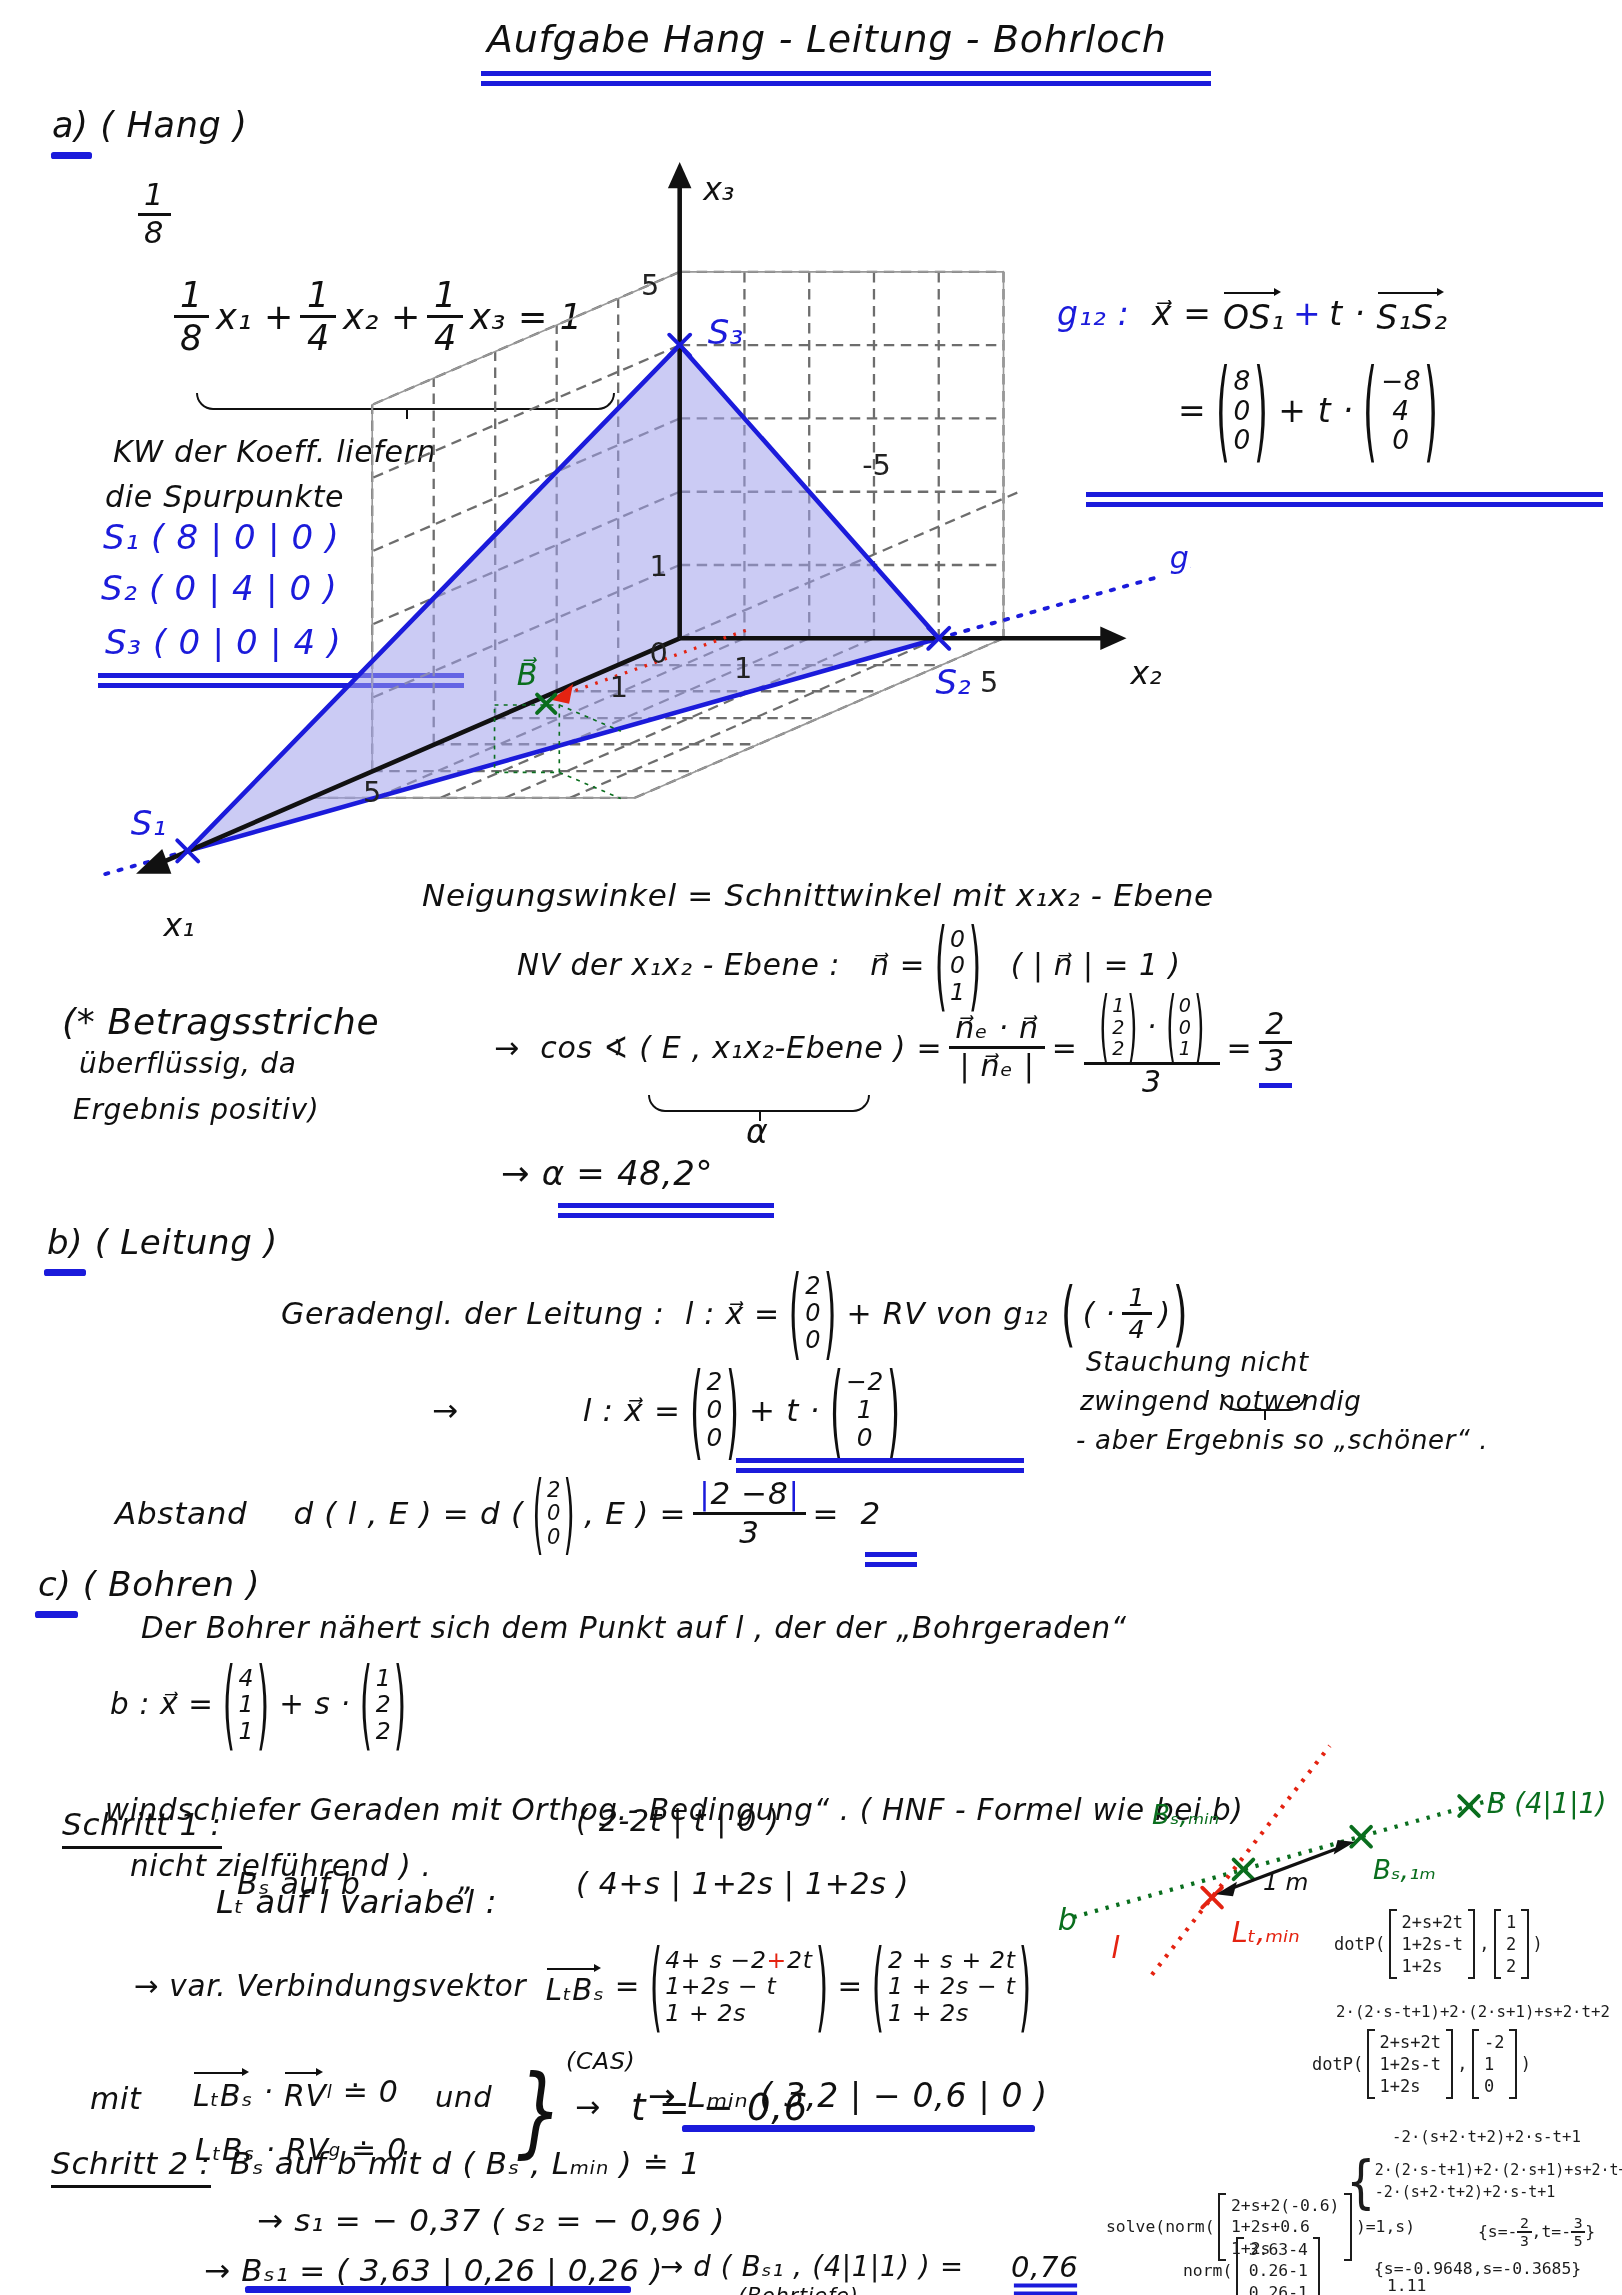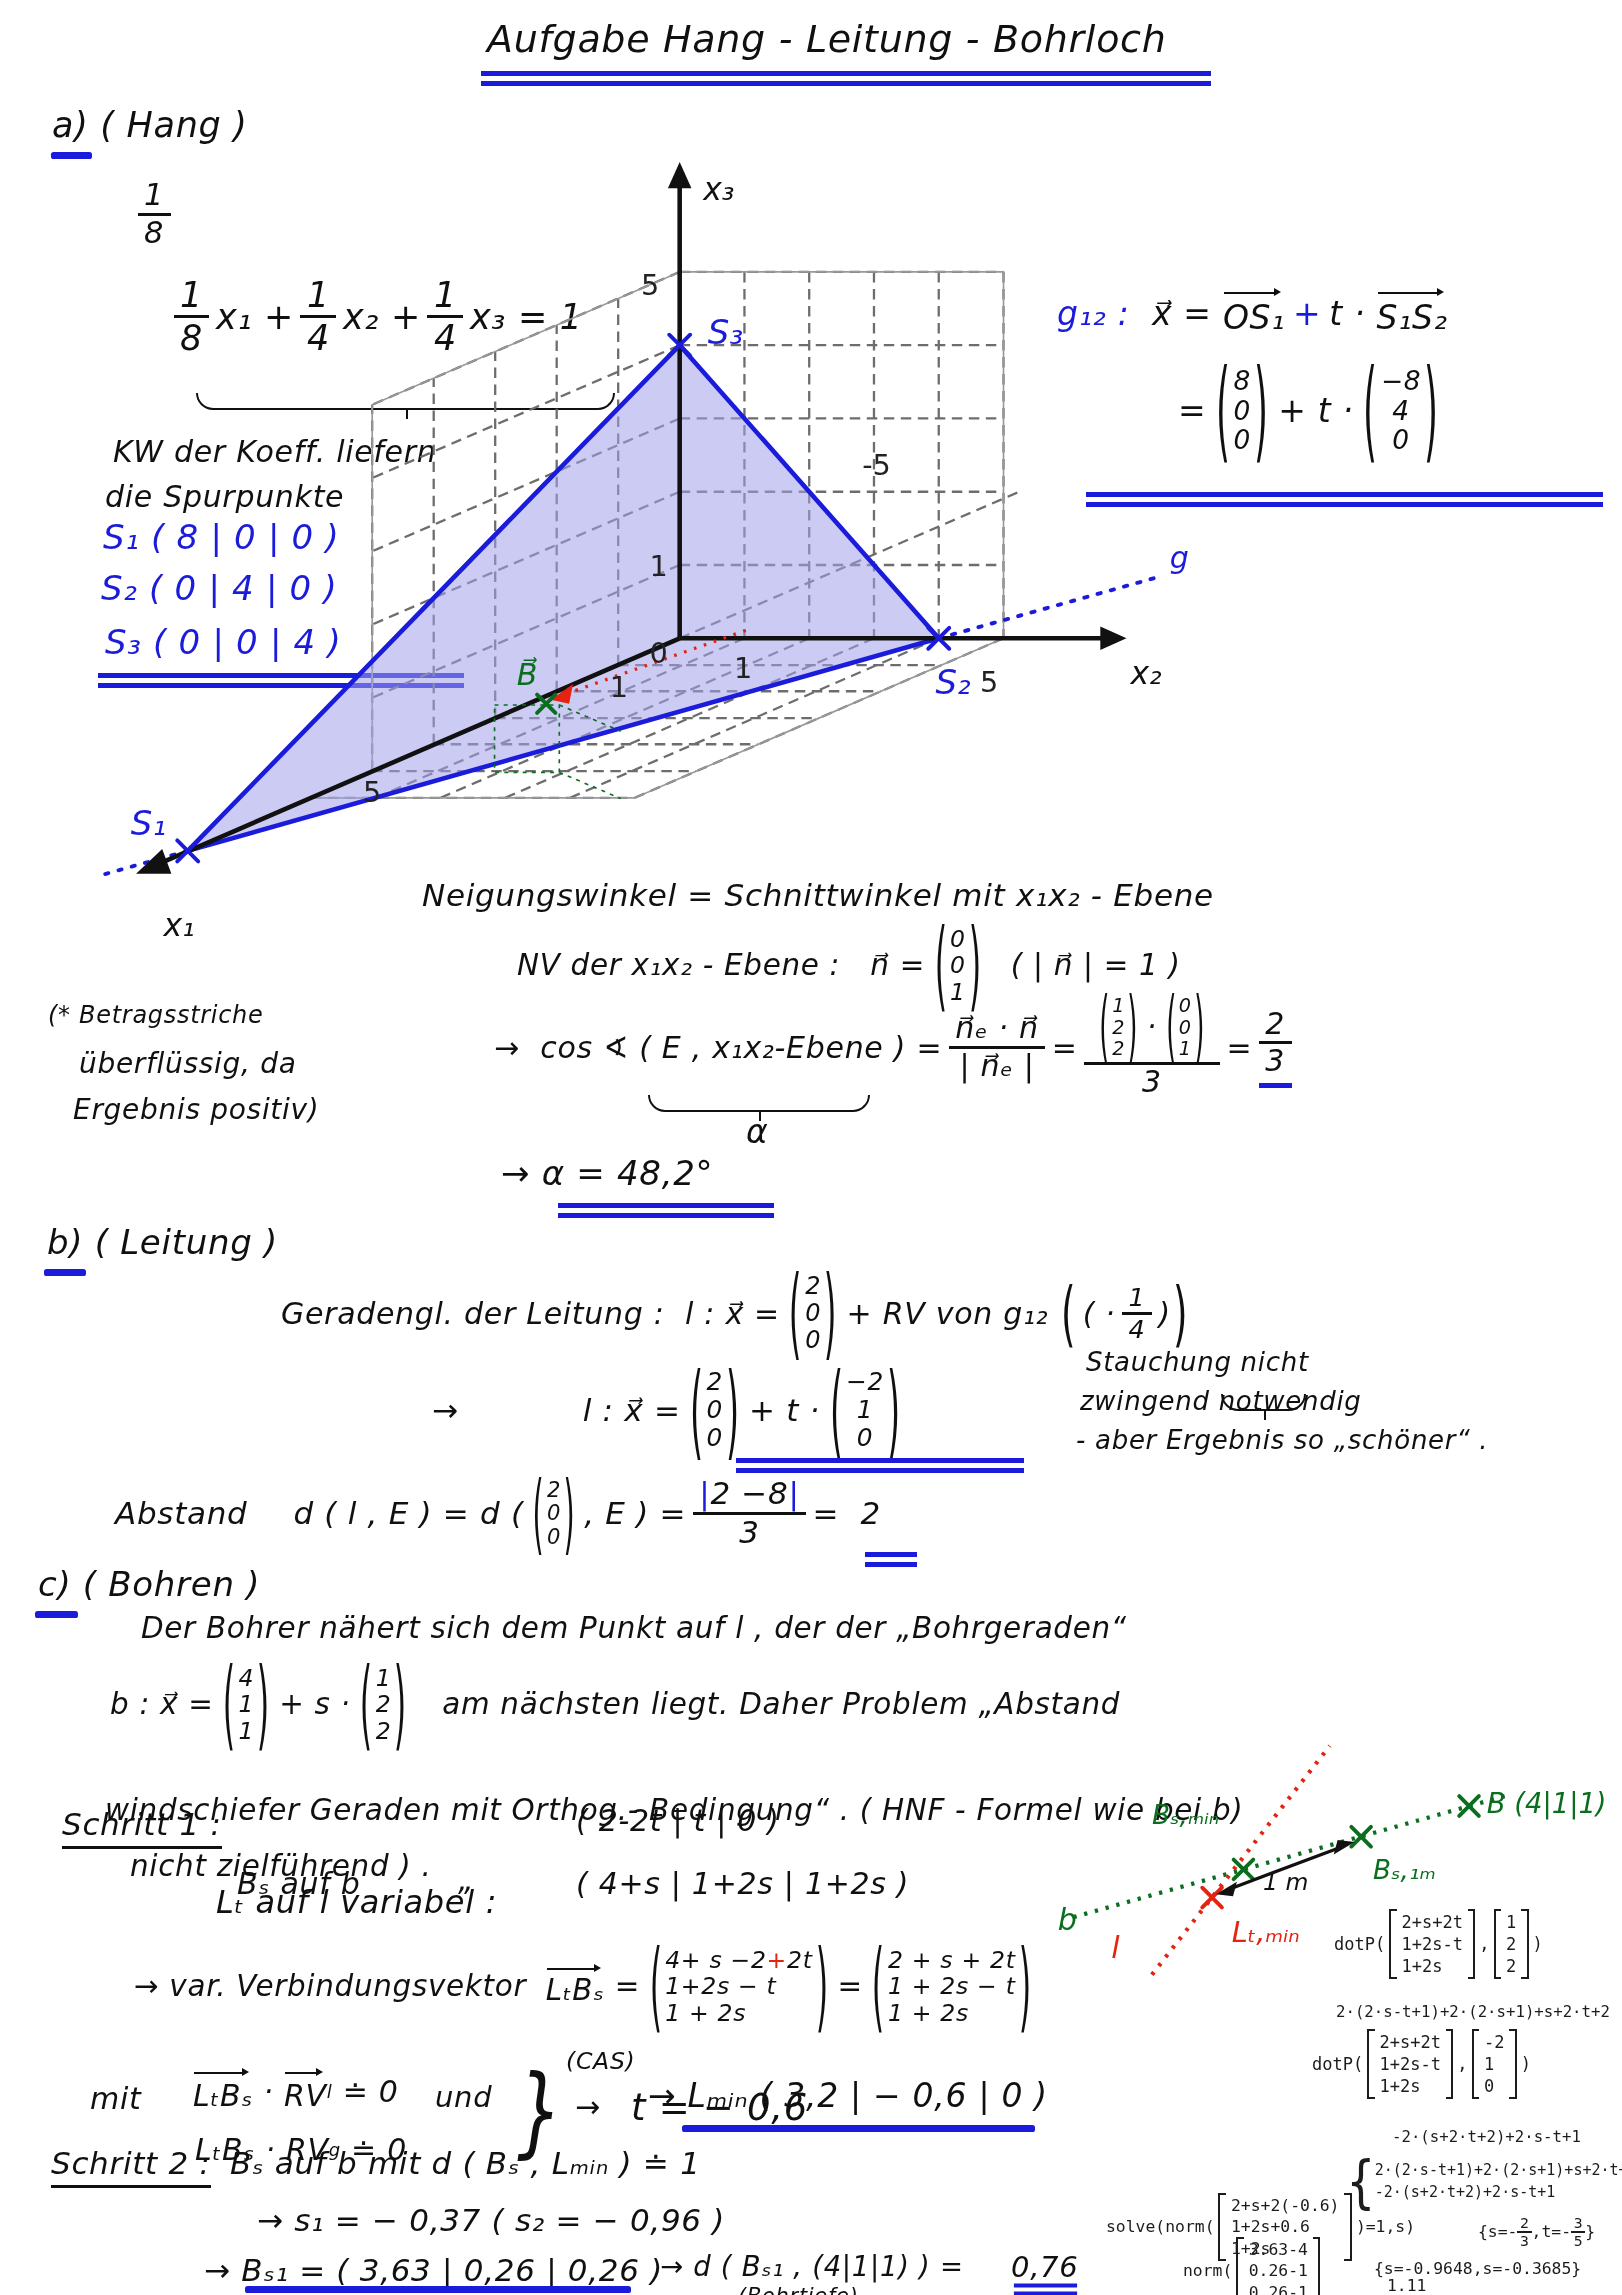--- a/index.html
+++ b/index.html
@@ -238,21 +238,21 @@
     <span class="col">
         <span>0</span>
         <span>0</span>
         <span>1</span>
       </span>
   <span class="par">)</span>
     </span>&nbsp;&nbsp;
   <span>( | n⃗ | = 1 )</span>
 </div>
 
-<div class="abs hw" style="left:48px;top:1001px;font-size:24px">(* Betragsstriche</div>
+<div class="abs hw" style="left:62px;top:1001px;font-size:36px">(* Betragsstriche</div>
 <div class="abs hw" style="left:79px;top:1047px;font-size:28px">überflüssig, da</div>
 <div class="abs hw" style="left:73px;top:1093px;font-size:28px">Ergebnis positiv)</div>
 
 <div class="abs hw row" style="left:494px;top:995px;font-size:30px">
   <span>→</span>&nbsp;&nbsp;
   <span>cos  ∢ ( E , x₁x₂-Ebene )</span>&nbsp;
   <span>=</span>
   <span class="frac">
     <span class="fn">n⃗ₑ · n⃗</span>
     <span>| n⃗ₑ |</span>
@@ -399,21 +399,20 @@
   <span class="cvec">
       <span class="par">(</span>
     <span class="col">
         <span>1</span>
         <span>2</span>
         <span>2</span>
       </span>
   <span class="par">)</span>
     </span>
   <span style="width:26px"></span>
-  <span>am  nächsten  liegt.  Daher  Problem  „Abstand</span>
 </div>
 <div class="abs hw" style="left:105px;top:1793px;font-size:29.4px">windschiefer  Geraden  mit  Orthog.- Bedingung“ . ( HNF - Formel  wie  bei  b)</div>
 <div class="abs hw" style="left:130px;top:1849px;font-size:29.4px">nicht  zielführend ) .</div>
 
 <svg class="abs" style="left:1047px;top:1721px" width="576" height="255" viewBox="0 0 880 390">
   <line x1="40" y1="300" x2="710" y2="112" stroke="#0a6e1e" stroke-width="6.5" stroke-dasharray="5 12"></line>
   <line x1="160" y1="388" x2="432" y2="38" stroke="#e42311" stroke-width="6.5" stroke-dasharray="5 12"></line>
   <g stroke="#0a6e1e" stroke-width="6" stroke-linecap="round">
     <line x1="285" y1="212" x2="315" y2="242"></line>
       <line x1="315" y1="212" x2="285" y2="242"></line>

